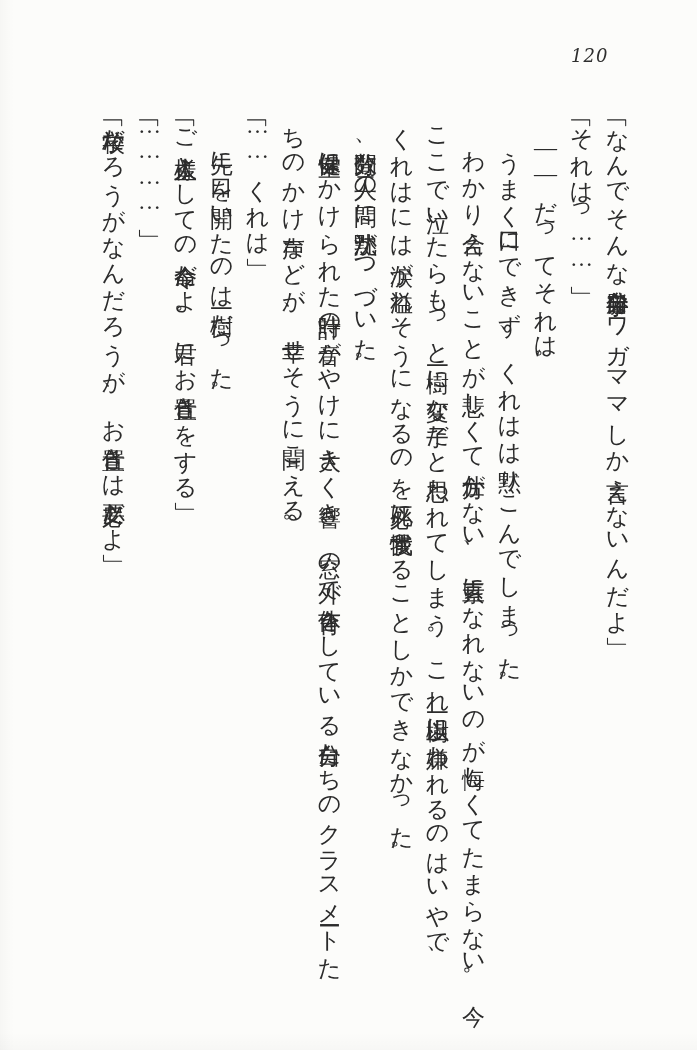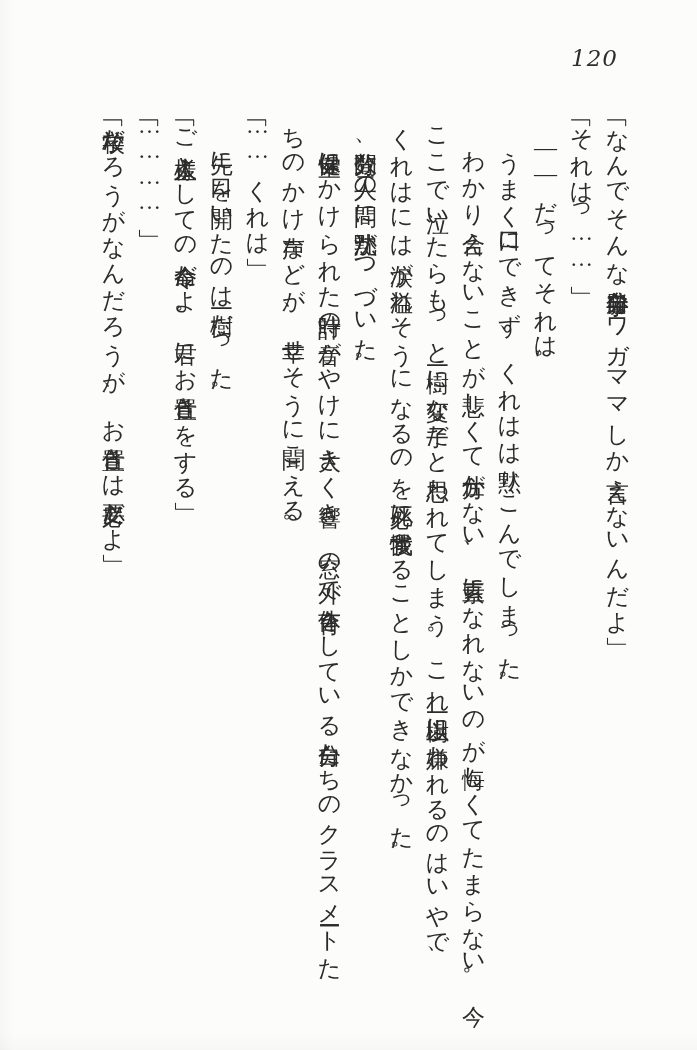--- a/index.html
+++ b/index.html
@@ -19,21 +19,21 @@
     inset: 0;
     background:
       linear-gradient(to right, rgba(0,0,0,0.025), rgba(0,0,0,0) 14px),
       linear-gradient(to top, rgba(0,0,0,0.02), rgba(0,0,0,0) 18px),
       #fcfcfa;
   }
   .page-number {
     position: absolute;
     top: 45px;
     left: 571px;
-    font-size: 23px;
+    font-size: 18px;
     font-style: italic;
     letter-spacing: 1px;
     color: #2e2e2e;
     font-family: "DejaVu Serif", "Liberation Serif", serif;
   }
   .text-block {
     position: absolute;
     top: 112px;
     right: 62px;
     height: 880px;

